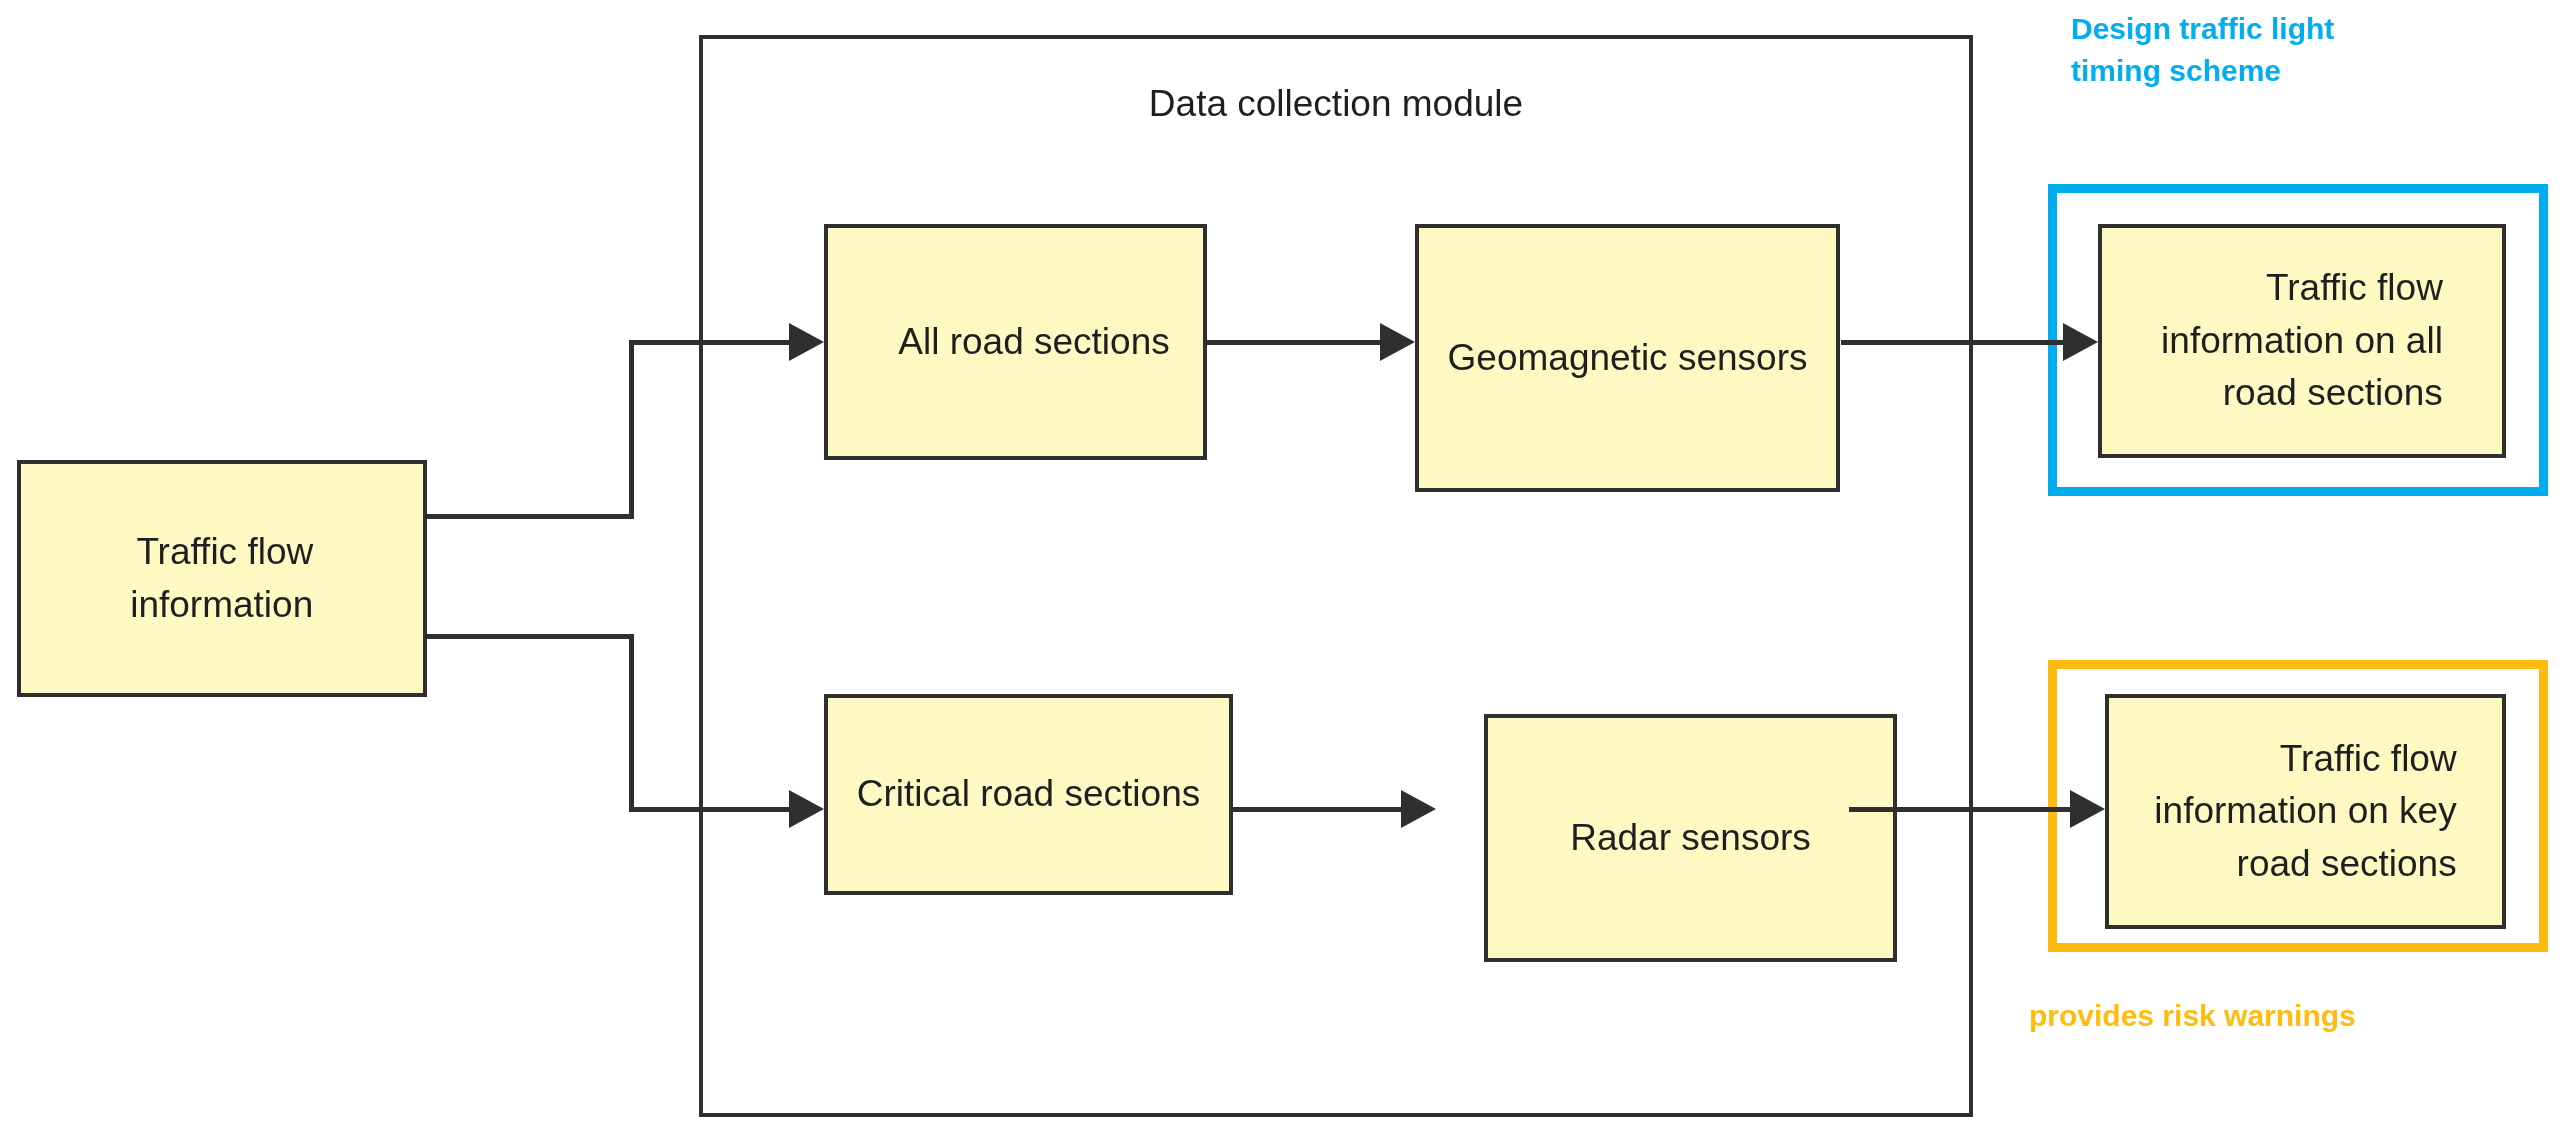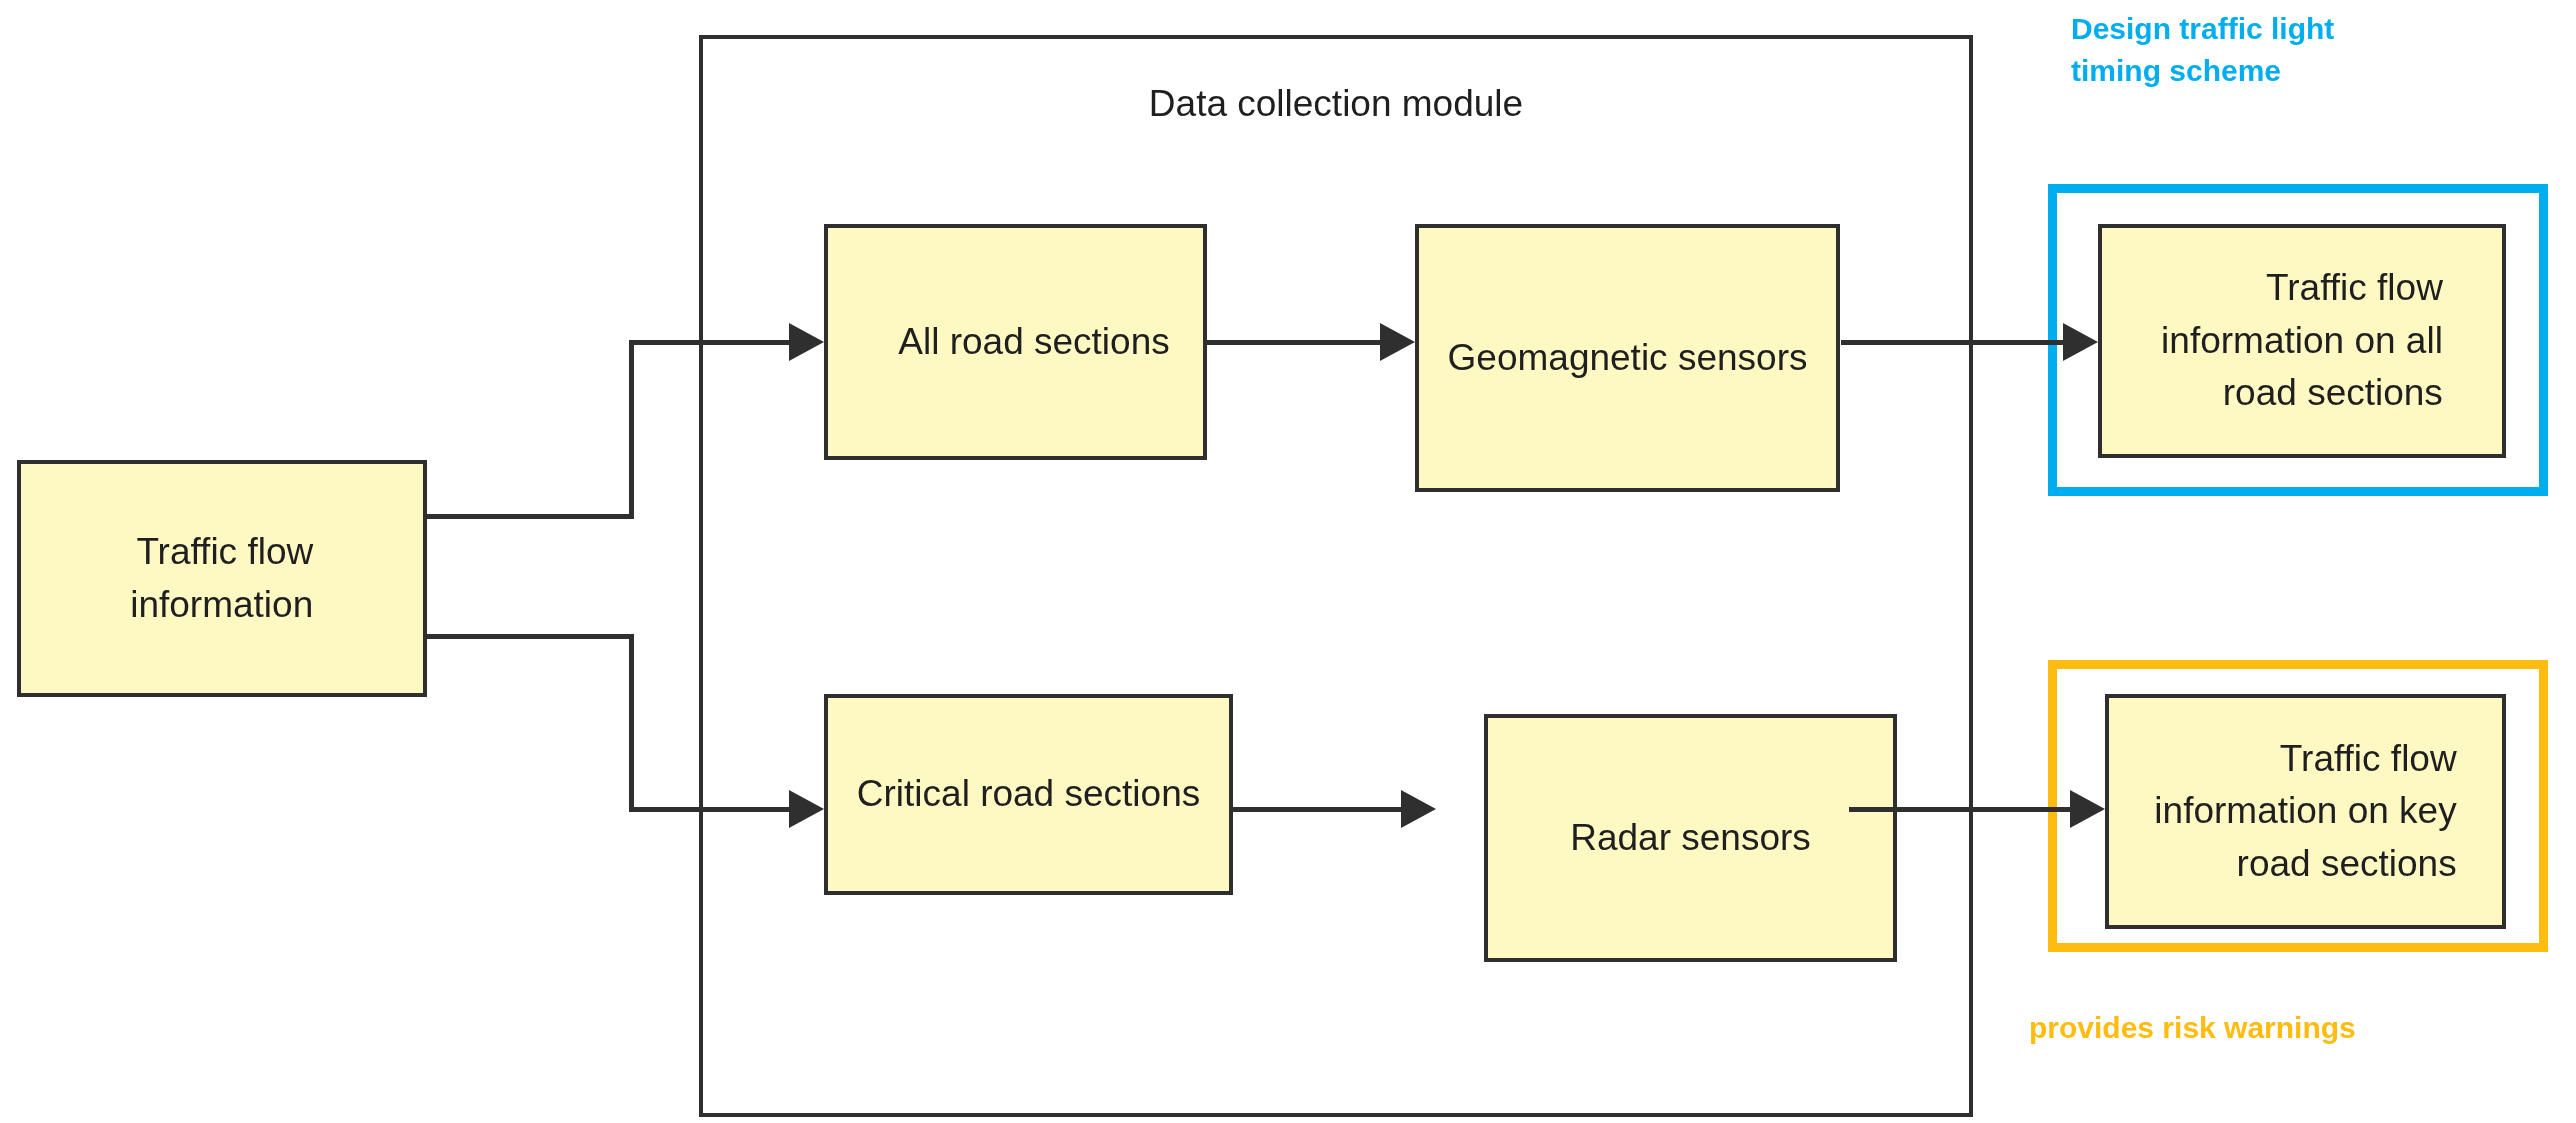--- a/index.html
+++ b/index.html
@@ -55,21 +55,21 @@
   .highlight.orange { border: 9.2px solid var(--highlight-orange, #ffbc10); }
   
   .annotation {
     position: absolute;
     font-weight: 700;
     font-size: 30px;
     line-height: 1.4;
     white-space: pre-line;
   }
   .annotation.cyan   { color: var(--highlight-cyan, #00aeef); }
-  .annotation.orange { color: var(--highlight-orange, #ffbc10); white-space: nowrap; margin-top: 12px; }
+  .annotation.orange { color: var(--highlight-orange, #ffbc10); white-space: nowrap; }
   
   .h-line, .v-line {
     position: absolute;
     background: var(--line, #2f2f2f);
   }
   .h-line { height: 5px; }
   .v-line { width: 5px; }
   
   .arrow-right {
     position: absolute;

